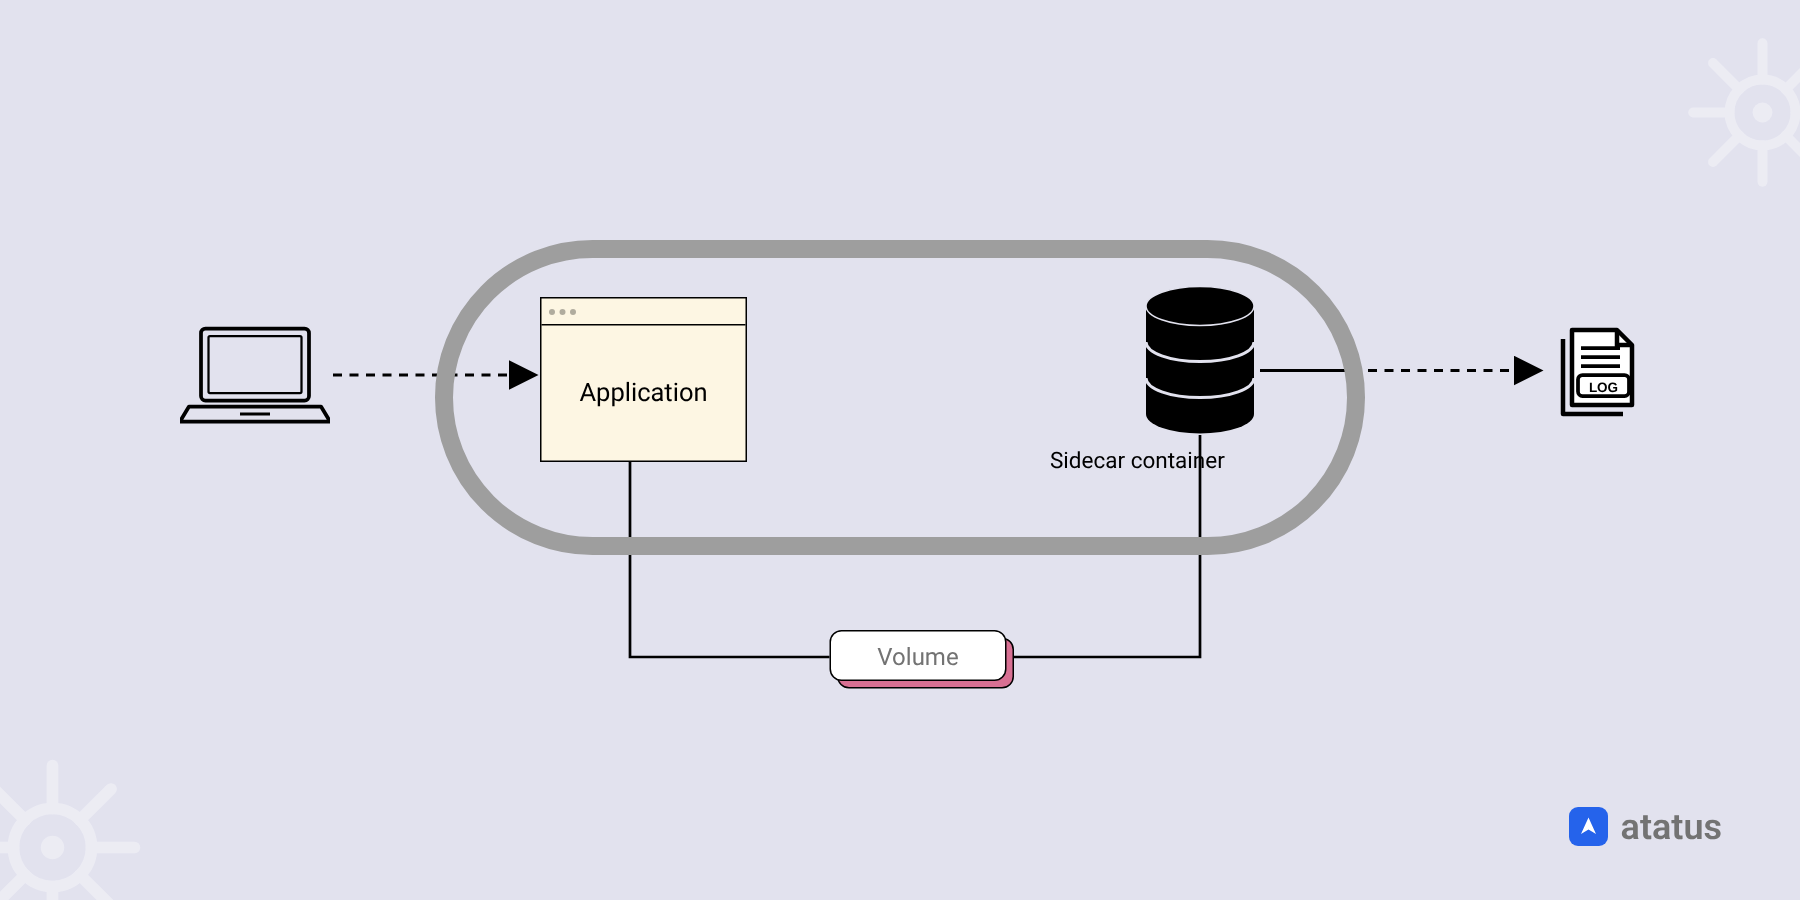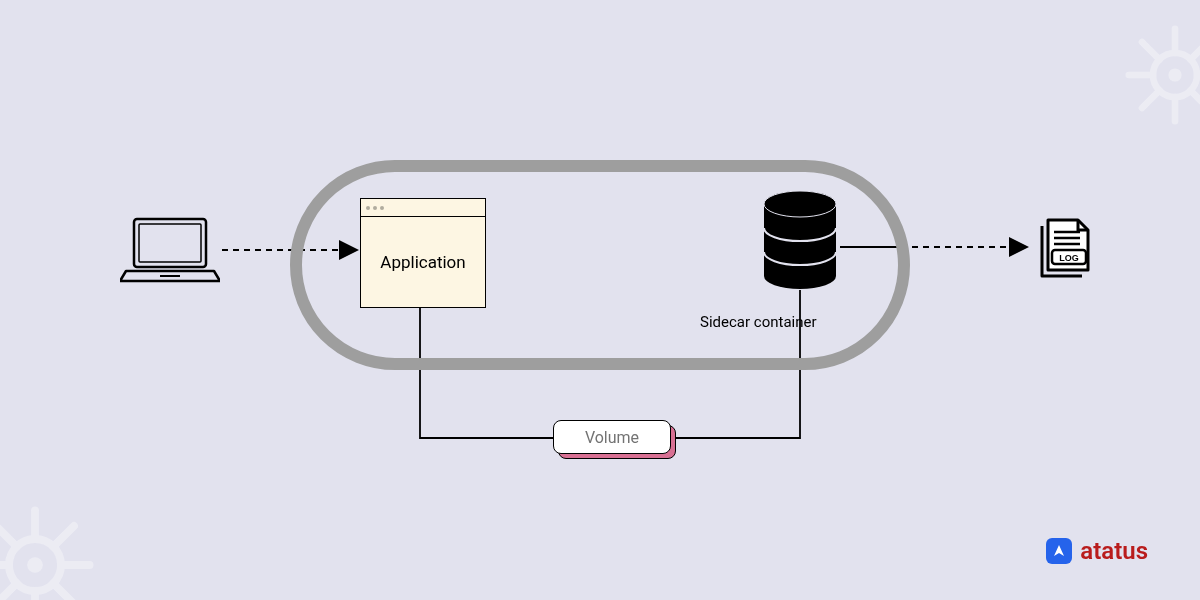--- a/index.html
+++ b/index.html
@@ -38,21 +38,21 @@
     position: absolute;
     top: 215px;
     left: 120px;
     width: 100px;
     height: 70px;
   }
   .application-box {
     position: absolute;
     top: 198px;
     left: 360px;
-    width: 126px;
+    width: 138px;
     height: 110px;
     background: #fdf6e3;
     border: 1.5px solid #000;
     display: flex;
     flex-direction: column;
   }
   .application-header {
     height: 18px;
     border-bottom: 1.5px solid #000;
     display: flex;
@@ -77,21 +77,20 @@
     left: 760px;
     width: 80px;
     height: 100px;
   }
   .sidecar-label {
     position: absolute;
     top: 298px;
     left: 700px;
     font-size: 15px;
     color: #000;
-    margin-top: 15px;
   }
   .log-icon {
     position: absolute;
     top: 210px;
     left: 1030px;
     width: 70px;
     height: 70px;
   }
   .volume-box {
     position: absolute;
@@ -121,21 +120,21 @@
   }
   .brand {
     position: absolute;
     bottom: 35px;
     right: 52px;
     display: flex;
     align-items: center;
     gap: 8px;
     font-size: 24px;
     font-weight: 600;
-    color: #b91c1c;
+    color: #737373;
   }
   .brand-icon {
     width: 26px;
     height: 26px;
     background: #2563eb;
     border-radius: 6px;
     display: flex;
     align-items: center;
     justify-content: center;
   }

